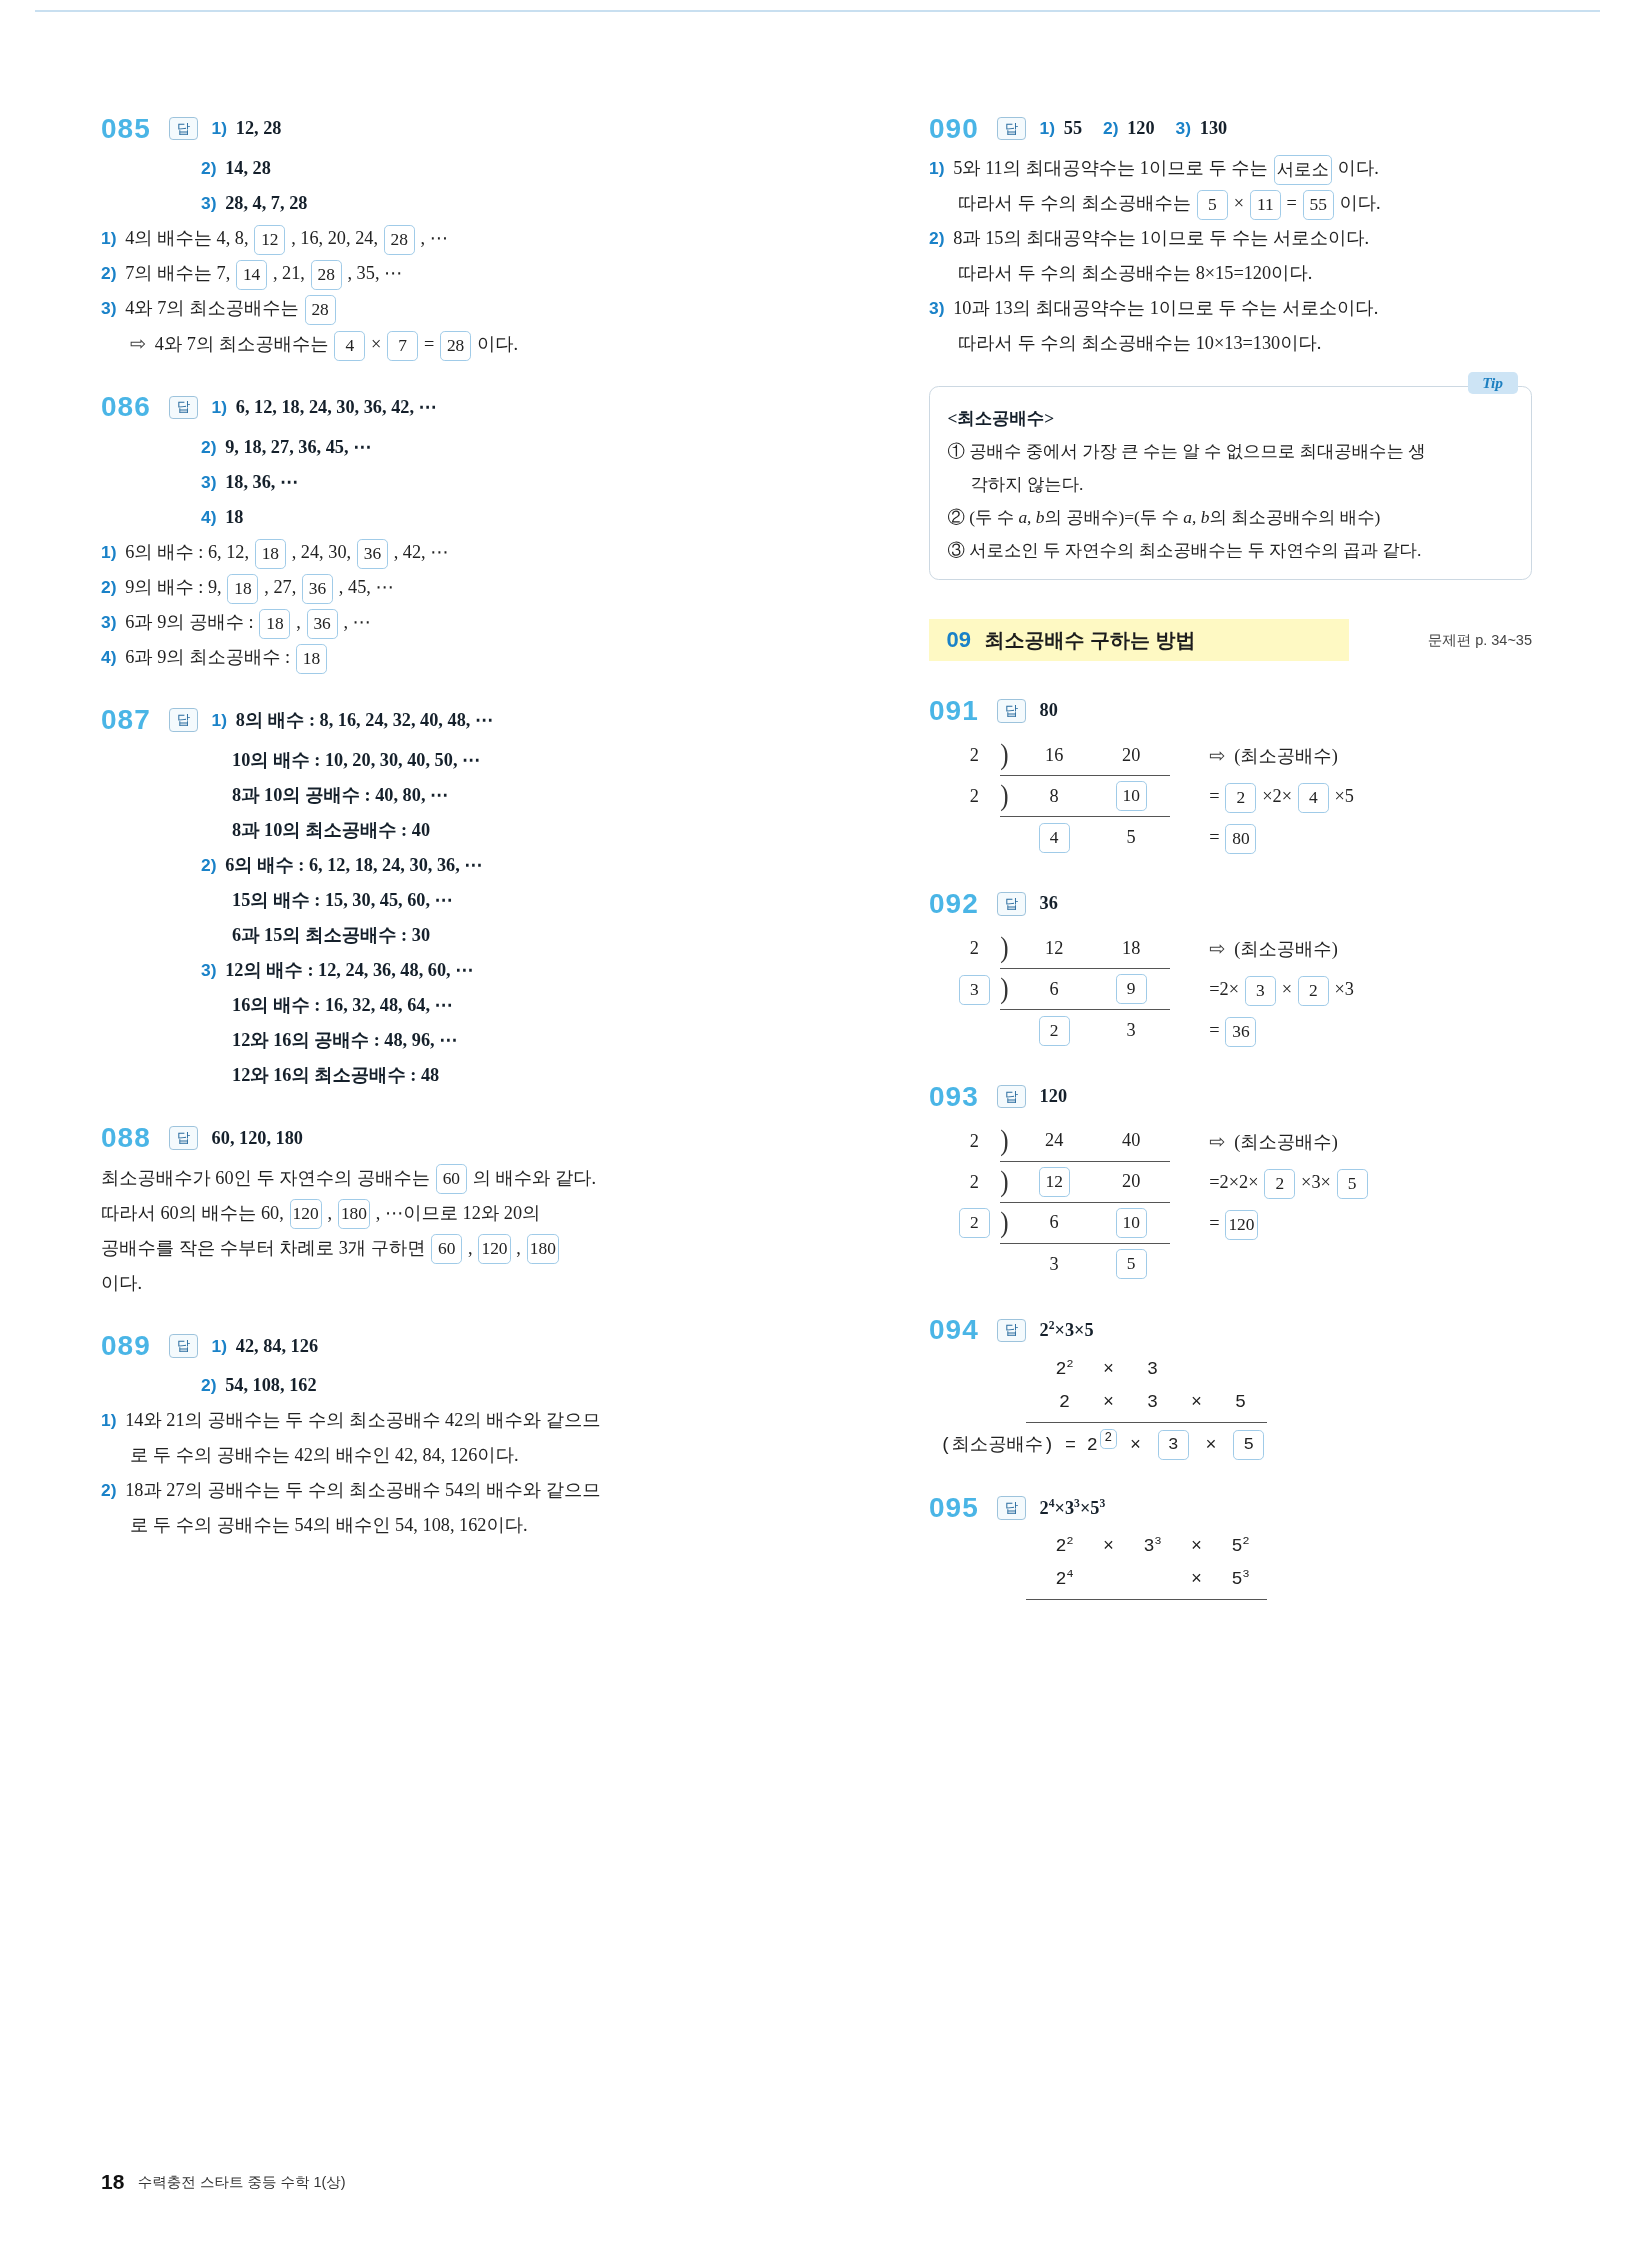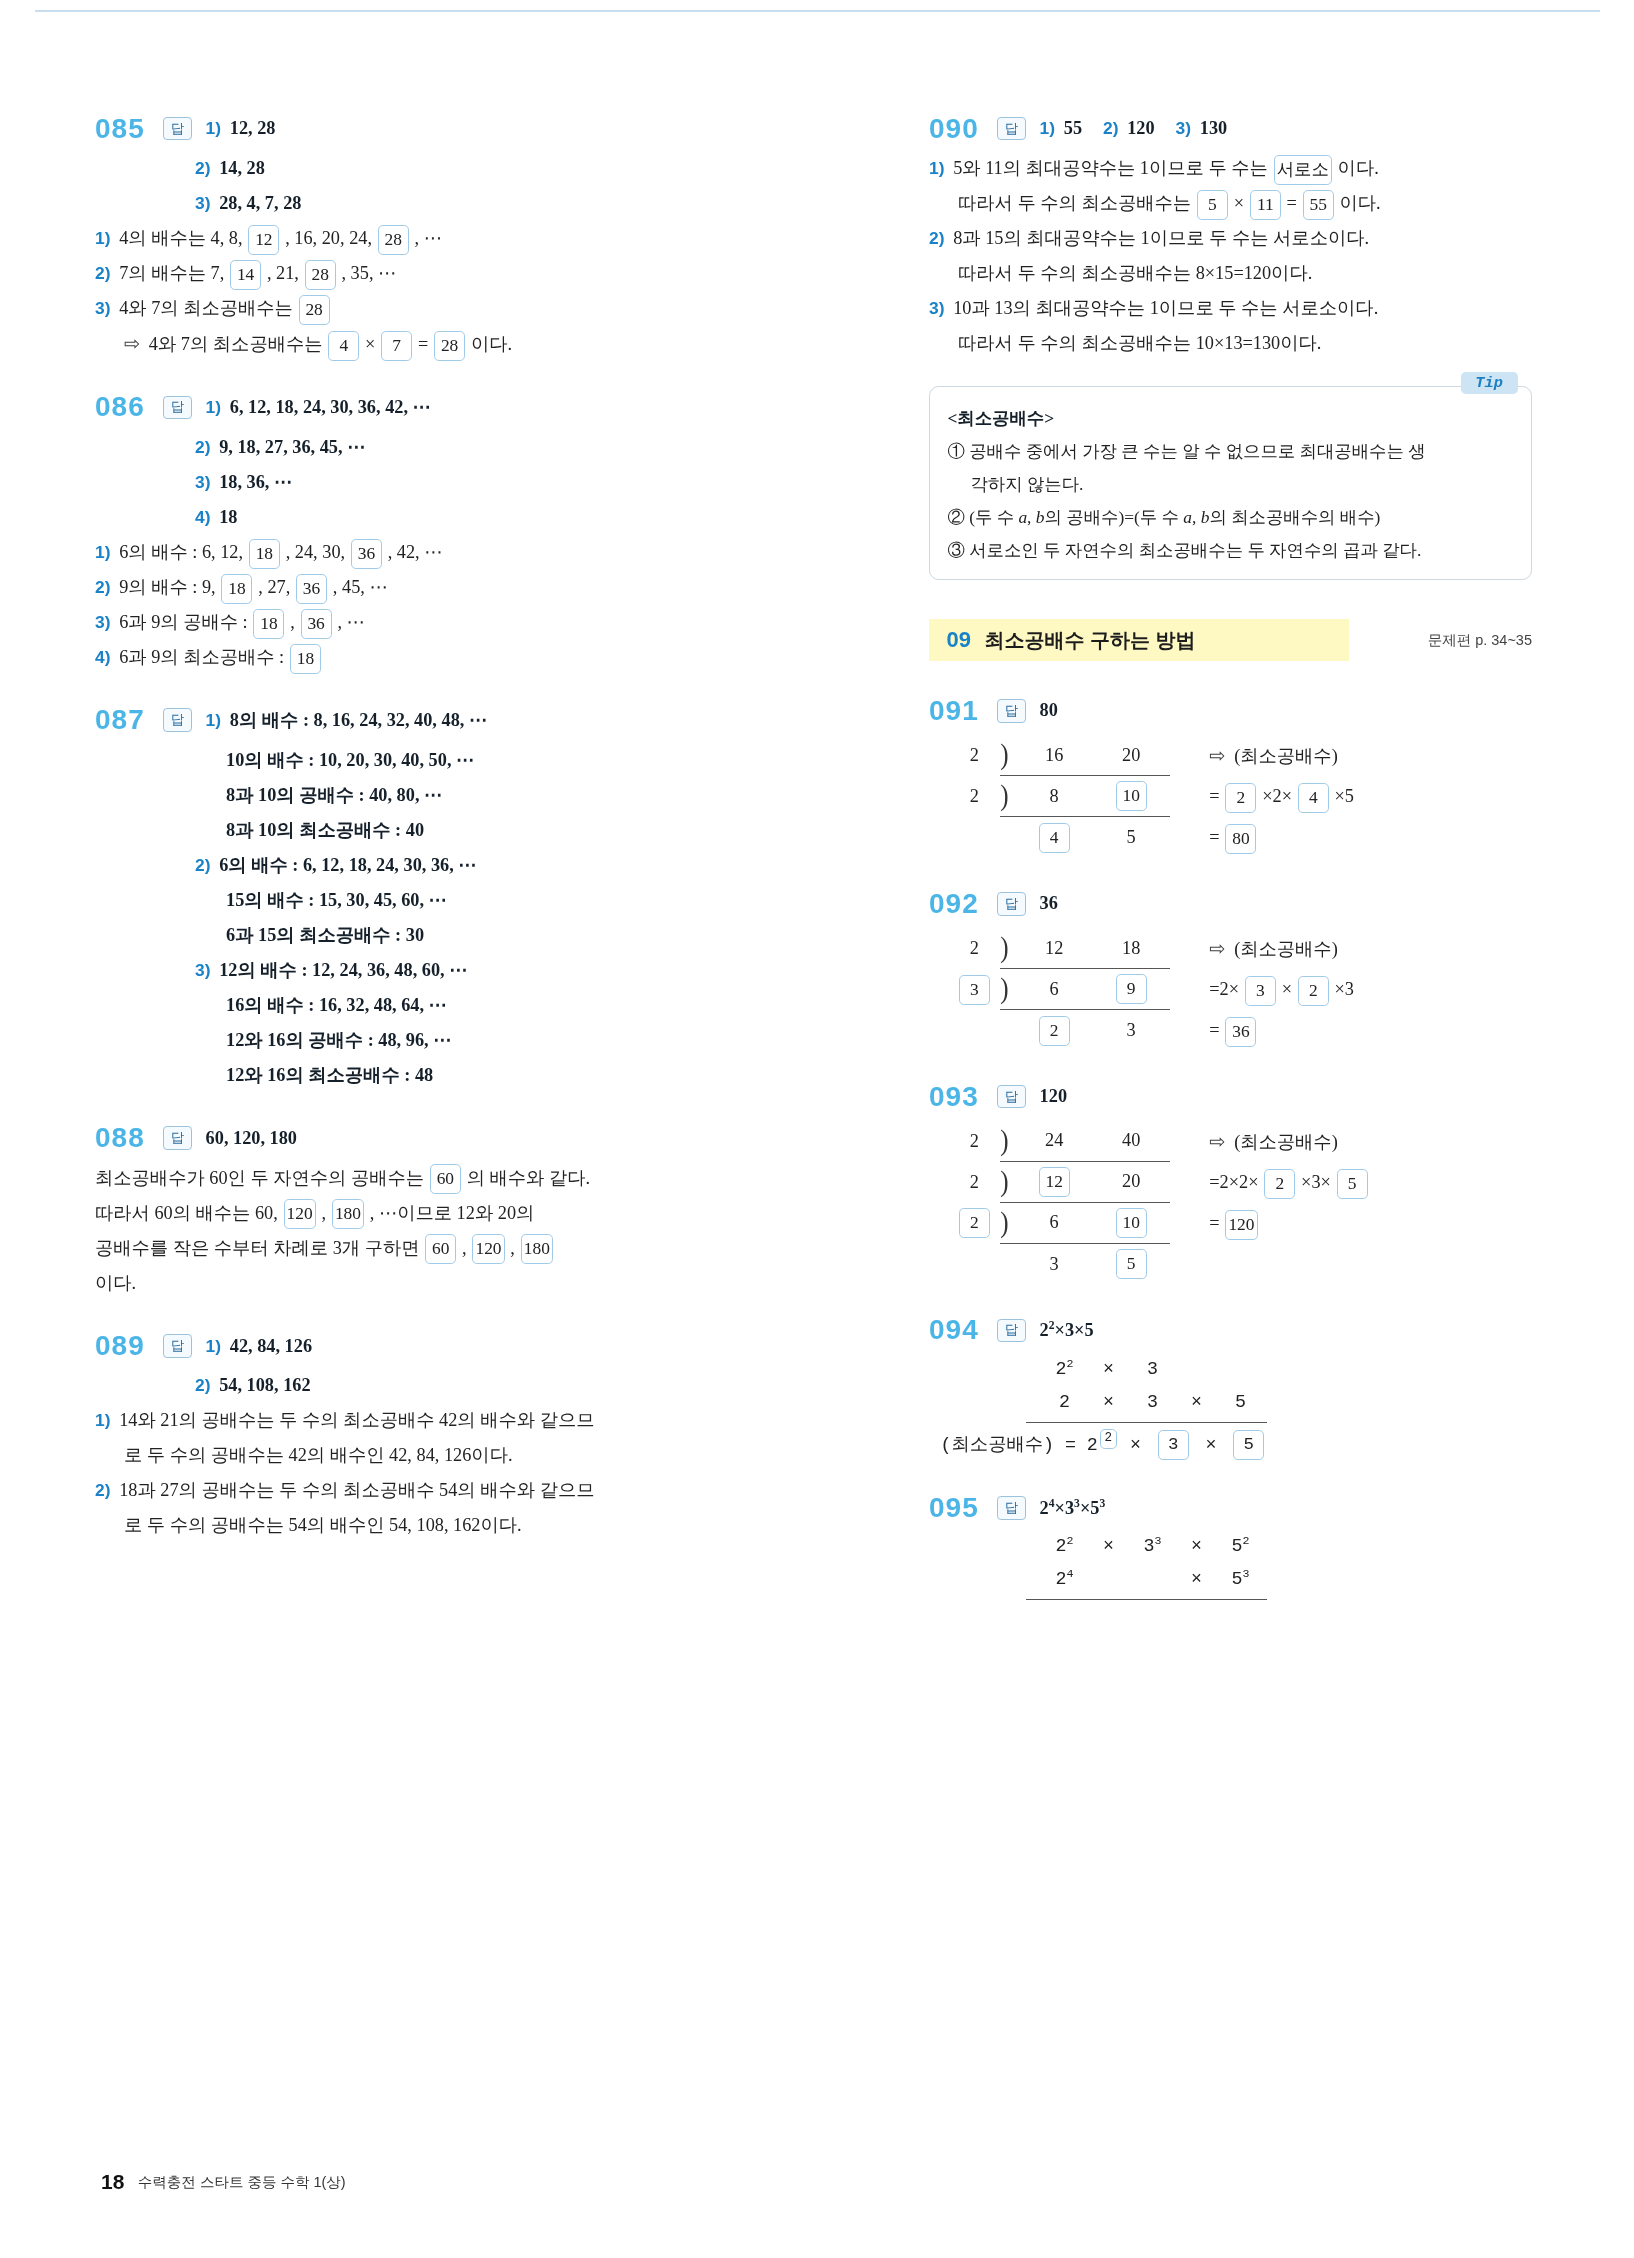--- a/index.html
+++ b/index.html
@@ -2,21 +2,21 @@
 <html><head>
 <meta charset="utf-8">
 <style>
   * { margin:0; padding:0; box-sizing:border-box; }
   html,body { background:#fff; }
   body { font-family:"Liberation Serif", serif; color:#222; }
   .page { position:relative; width:1635px; height:2258px; background:#ffffff; overflow:hidden; }
   .topline { position:absolute; top:9.7px; left:35px; right:35px; height:1.9px; background:#c8dff0; }
 
   .col { position:absolute; top:108px; }
-  .left { left:95px; width:690px; }
+  .left { left:101px; width:690px; }
   .right { left:929px; width:603px; }
 
   .prob { margin-bottom:25px; }
   .phead { display:flex; align-items:center; min-height:41px; margin-bottom:1.9px; }
   .pid { font-family:"Liberation Sans", sans-serif; font-weight:700; font-size:28px; color:#4ab5e6; width:68px; letter-spacing:1px; flex:none; }
   .badge { font-family:"Liberation Sans", sans-serif; font-size:13.5px; color:#2c6ea0; border:1.4px solid #9dc3dc; border-radius:3.9px; padding:1.9px 6.8px; margin-right:13.5px; background:#f4fafd; flex:none; }
   .htok { font-size:18.3px; line-height:29px; }
 
   .line { min-height:35px; line-height:35px; font-size:18.3px; }
   .ansline { margin-left:100px; }
@@ -30,21 +30,21 @@
   .arrow { color:#3c3c3c; margin-right:8.7px; font-size:19.3px; }
   .sp { display:inline-block; height:1px; }
 
   .box { display:inline-block; border:1.5px solid #a0cbe8; border-radius:4.8px; min-width:31px; padding:0 2px; height:30px; line-height:27px; text-align:center; vertical-align:middle; margin:0 5.8px; background:#fff; font-size:17.4px; font-weight:400; color:#222; }
   sup.sup { font-size:11.6px; vertical-align:super; line-height:0; }
   .bsup { min-width:14.5px; height:20px; line-height:17.4px; padding:0 3.9px; font-size:12.6px; margin:0 1.9px; }
 
   .tipbox { position:relative; border:1.9px solid #ccd8e2; border-radius:9.7px; padding:15.4px 17.4px 11.6px; margin:25px 0 39px; }
   .tipline { min-height:33px; line-height:33px; font-size:17.4px; }
   .tipline.ind1 { margin-left:23px; }
-  .tiplabel { position:absolute; top:-14.5px; right:13.5px; background:#cde4f5; color:#1c7fc0; font-family:Liberation Mono, monospace; font-style:italic; font-weight:700; font-size:15.4px; padding:1.9px 14.5px; border-radius:4.8px; }
+  .tiplabel { position:absolute; top:-14.5px; right:13.5px; background:#cde4f5; color:#1c7fc0; font-family:Liberation Serif, serif; font-style:italic; font-weight:700; font-size:15.4px; padding:1.9px 14.5px; border-radius:4.8px; }
 
   .secrow { display:flex; align-items:center; margin:5.8px 0 29px; }
   .secbar { display:flex; align-items:center; background:#fef9c3; padding:7.7px 17.4px; width:420px; flex:none; }
   .snum { color:#1a82c8; font-family:"Liberation Sans", sans-serif; font-weight:700; font-size:22px; margin-right:13.5px; }
   .stitle { font-family:"Liberation Sans", sans-serif; font-weight:700; font-size:20px; color:#1c1c1c; }
   .sref { margin-left:auto; font-size:14.5px; color:#444; font-family:"Liberation Sans", sans-serif; }
 
   .lwrap { display:flex; margin:3.9px 0 7.7px 19.3px; }
   .ladder { width:228px; flex:none; }
   .lrow { display:flex; align-items:center; height:41px; }

